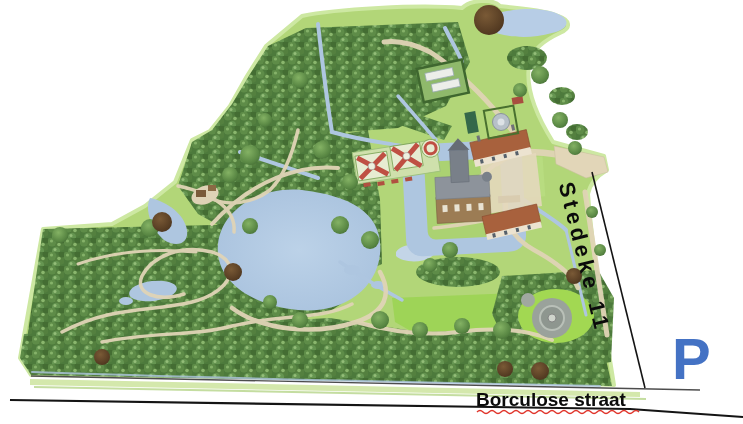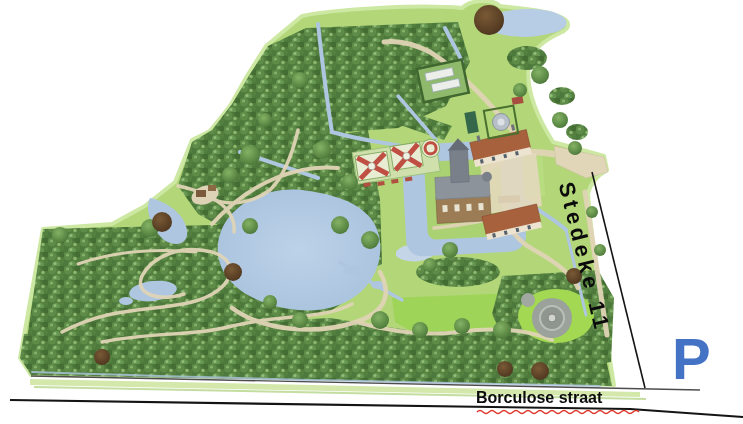--- a/index.html
+++ b/index.html
@@ -7,21 +7,21 @@
     position:relative;width:743px;height:424px;overflow:hidden;background:#ffffff;
     font-family:"Liberation Sans",sans-serif;
   }
   .stage svg{position:absolute;left:0;top:0;}
   .lbl{position:absolute;color:#0b0b0b;white-space:nowrap;}
   .lbl-stedeke{
     left:576px;top:180px;transform:rotate(76deg);transform-origin:0 0;
     font-weight:700;font-size:22px;line-height:1;letter-spacing:4px;
   }
   .lbl-borculose{
-    left:476px;top:390px;font-weight:700;font-size:16px;line-height:1;letter-spacing:0px;
+    left:476px;top:390px;font-weight:700;font-size:19px;line-height:1;letter-spacing:0px;
   }
   .lbl-parking{
     left:672px;top:330px;font-weight:700;font-size:58px;line-height:1;color:#4472C4;
   }
 </style>
 </head>
 <body>
 
 <div class="stage">
 

